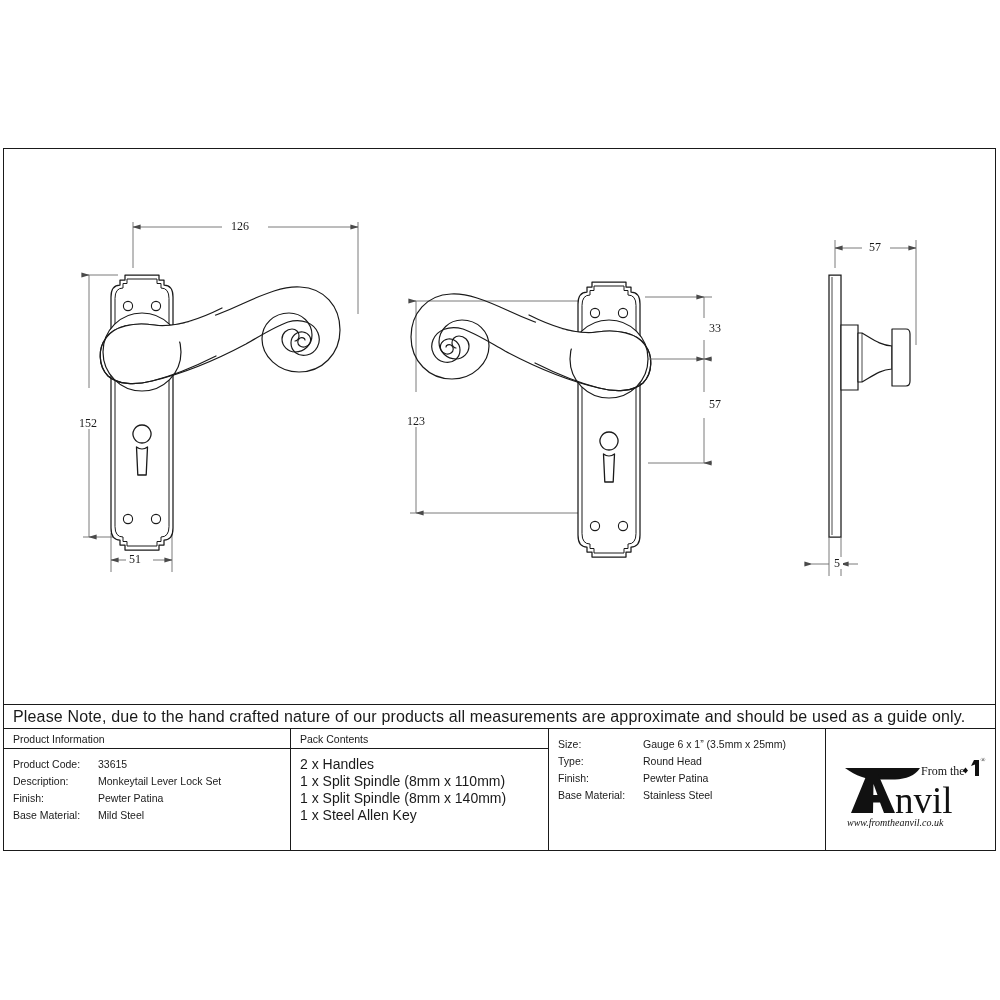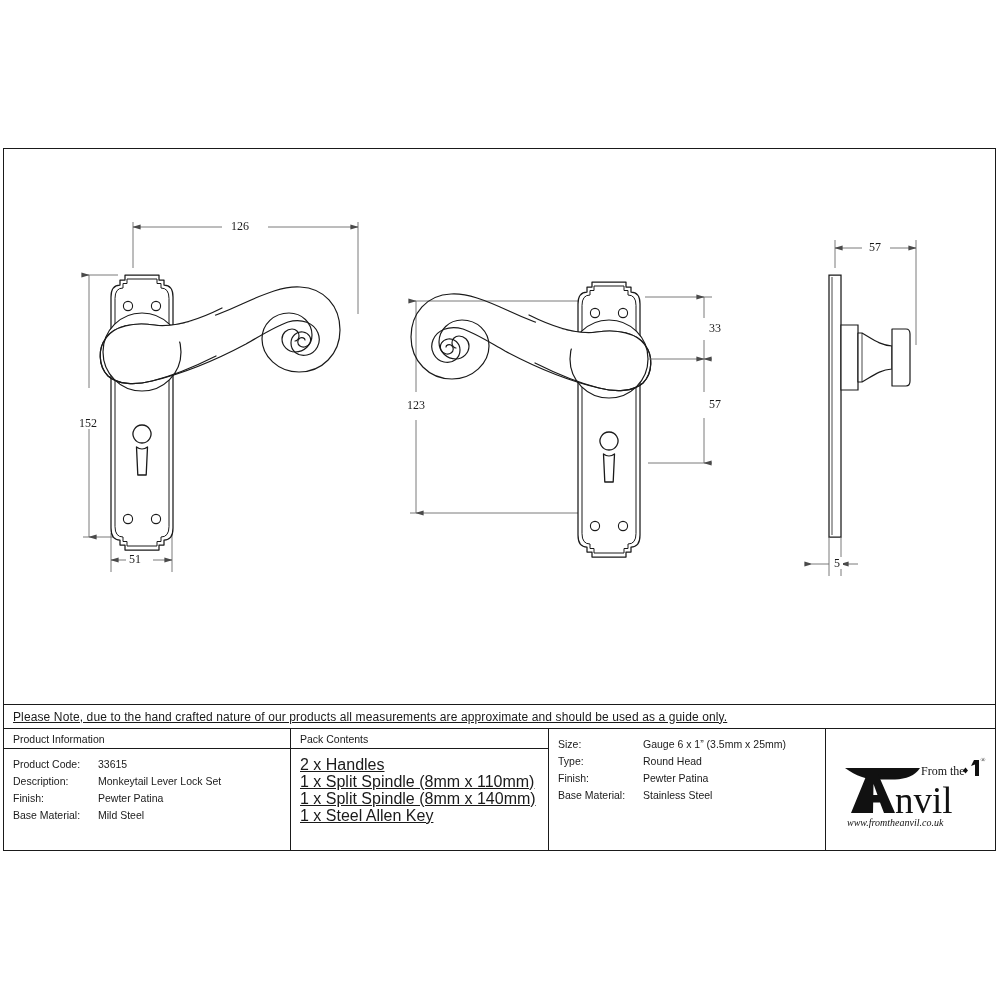--- a/index.html
+++ b/index.html
@@ -21,21 +21,21 @@
     background:#fff;
   }
   #drawing-svg{position:absolute;left:0;top:0;width:1000px;height:1000px;pointer-events:none;}
 
   
   #note-row{
     position:absolute;left:3px;top:705px;width:993px;height:24px;
     border:1.6px solid #1a1a1a;border-top:none;box-sizing:border-box;
     display:flex;align-items:center;
   }
-  #note-row .note-text{font-size:12px;padding-left:9px;letter-spacing:.01em;white-space:nowrap;text-decoration:underline;}
+  #note-row .note-text{font-size:16px;padding-left:9px;letter-spacing:.01em;white-space:nowrap;}
 
   
   #info-table{
     position:absolute;left:3px;top:729px;width:993px;height:122px;
     border:1.6px solid #1a1a1a;border-top:none;box-sizing:border-box;
     display:flex;
   }
   .col{box-sizing:border-box;position:relative;height:100%;}
   .col.c1{width:287px;border-right:1.3px solid #1a1a1a;}
   .col.c2{width:258px;border-right:1.3px solid #1a1a1a;}
@@ -43,21 +43,21 @@
   .col.c4{flex:1;}
   .col-head{
     height:20px;line-height:20px;font-size:10.5px;padding-left:9px;
     border-bottom:1.3px solid #1a1a1a;box-sizing:border-box;white-space:nowrap;
   }
   .col-body{padding:7px 0 0 9px;}
 
   .spec-row{display:flex;font-size:10.5px;line-height:17px;white-space:nowrap;}
   .spec-row .k{width:85px;flex:0 0 85px;}
   .spec-row .v{flex:1;}
-  .pack-row{font-size:16px;line-height:17px;white-space:nowrap;text-decoration:underline;}
+  .pack-row{font-size:14px;line-height:17px;white-space:nowrap;}
 
   
   #logo-cell{
     position:absolute;left:0;top:0;right:0;bottom:0;
     display:flex;align-items:center;justify-content:center;
   }
   #logo-svg{width:150px;height:78px;display:block;}
 
   .dim-label{
     position:absolute;font-size:12px;color:#1a1a1a;
@@ -260,21 +260,21 @@
         <line x1="841" y1="537" x2="841" y2="576"></line>
         <line x1="812" y1="564" x2="829" y2="564" marker-start="url(#arrR)"></line>
         <line x1="841" y1="564" x2="858" y2="564" marker-start="url(#arrL)"></line>
       </g>
     </g>
   </svg>
 
   <div class="dim-label" style="left:228px;top:220px;">126</div>
   <div class="dim-label" style="left:76px;top:396px;margin-top:21px;">152</div>
   <div class="dim-label" style="left:126px;top:553px;">51</div>
-  <div class="dim-label" style="left:404px;top:399px;">123</div>
+  <div class="dim-label" style="left:404px;top:415px;">123</div>
   <div class="dim-label" style="left:706px;top:322px;">33</div>
   <div class="dim-label" style="left:706px;top:398px;">57</div>
   <div class="dim-label" style="left:866px;top:241px;">57</div>
   <div class="dim-label" style="left:831px;top:557px;">5</div>
 
   <div id="note-row">
     <span class="note-text">Please Note, due to the hand crafted nature of our products all measurements are approximate and should be used as a guide only.</span>
   </div>
 
   <div id="info-table">

